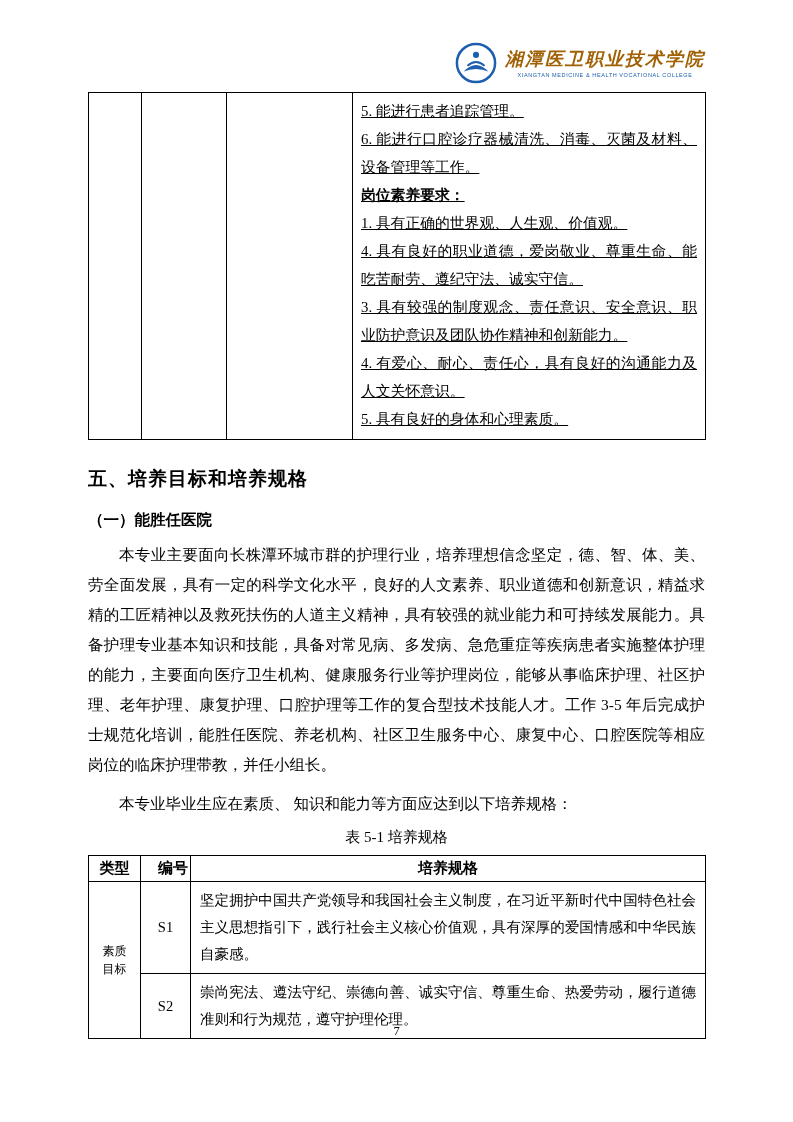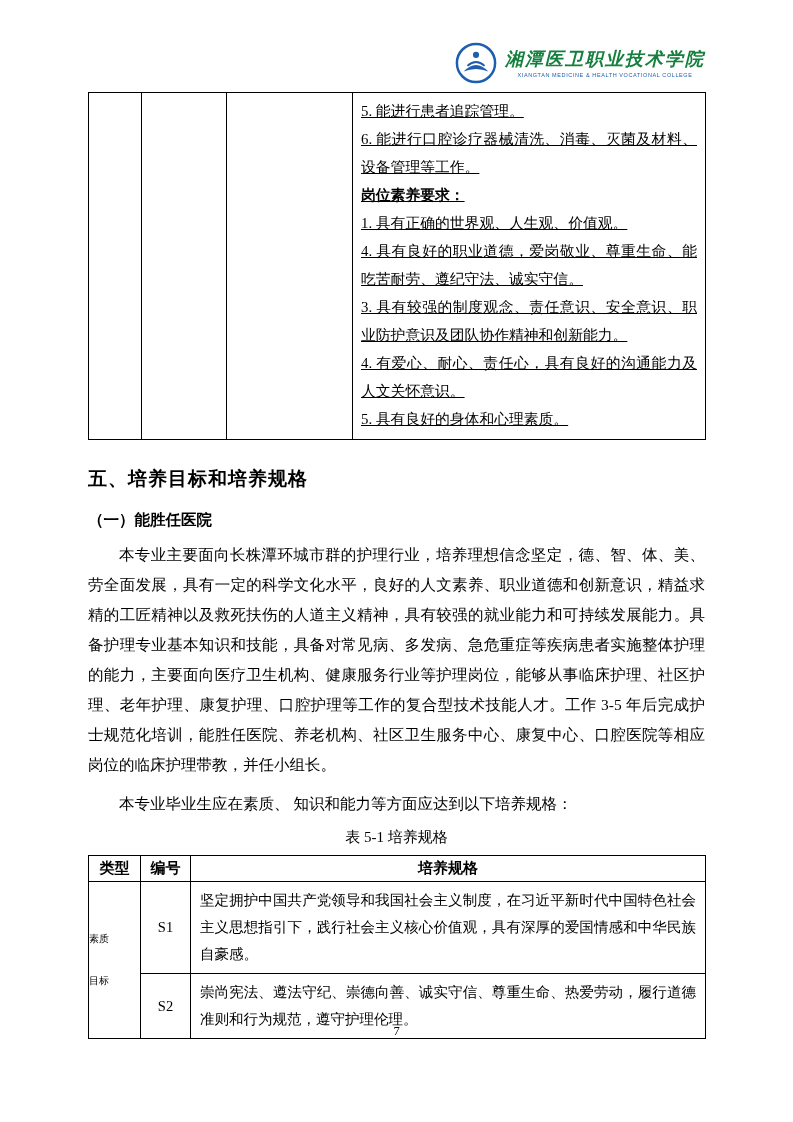--- a/index.html
+++ b/index.html
@@ -12,21 +12,21 @@
   }
   
   .page-header {
     height:92px; display:flex; justify-content:flex-end; align-items:center;
     padding:34px 88px 0 88px;
   }
   .logo-block { display:flex; align-items:center; gap:8px; }
   .logo-circle { width:42px; height:42px; flex:0 0 auto; }
   .college-names { display:flex; flex-direction:column; align-items:center; }
   .college-cn {
-    color:#15803d; font-weight:bold; font-style:italic;
+    color:#a16207; font-weight:bold; font-style:italic;
     font-size:18px; letter-spacing:2px; line-height:22px;
     font-family:"DejaVu Serif","Liberation Serif",serif;
   }
   .college-en {
     color:#1d5fae; font-size:5.5px; letter-spacing:0.6px; margin-top:2px;
     font-family:"Liberation Sans","DejaVu Sans",sans-serif;
   }
   
   .cont-table {
     width:617px; margin:0 88px; border-collapse:collapse; table-layout:fixed;
@@ -62,25 +62,25 @@
   
   .spec-table {
     width:617px; margin:4px 88px 0 88px; border-collapse:collapse; table-layout:fixed;
   }
   .spec-table th, .spec-table td { border:1px solid #000; }
   .spec-table th {
     font-size:15px; font-weight:bold; text-align:center; padding:3px 2px;
     font-family:"Liberation Serif","DejaVu Serif",serif;
   }
   .spec-table .col-type  { width:52px; }
-  .spec-table .col-code  { width:50px; }
+  .spec-table .col-code  { width:50px;text-align:right; }
   .spec-table .col-spec  { width:515px; }
   .spec-table td.group-cell {
-    text-align:left; vertical-align:middle; white-space:pre-line;
-    font-size:10px; line-height:42px;
+    text-align:center; vertical-align:middle; white-space:pre-line;
+    font-size:12px; line-height:18px;
   }
   .spec-table td.code-cell {
     text-align:center; vertical-align:middle; font-size:14.5px;
   }
   .spec-table td.text-cell {
     padding:5px 9px; font-size:14.5px; line-height:27px; text-align:justify;
     vertical-align:middle;
   }
   
   .page-footer {

